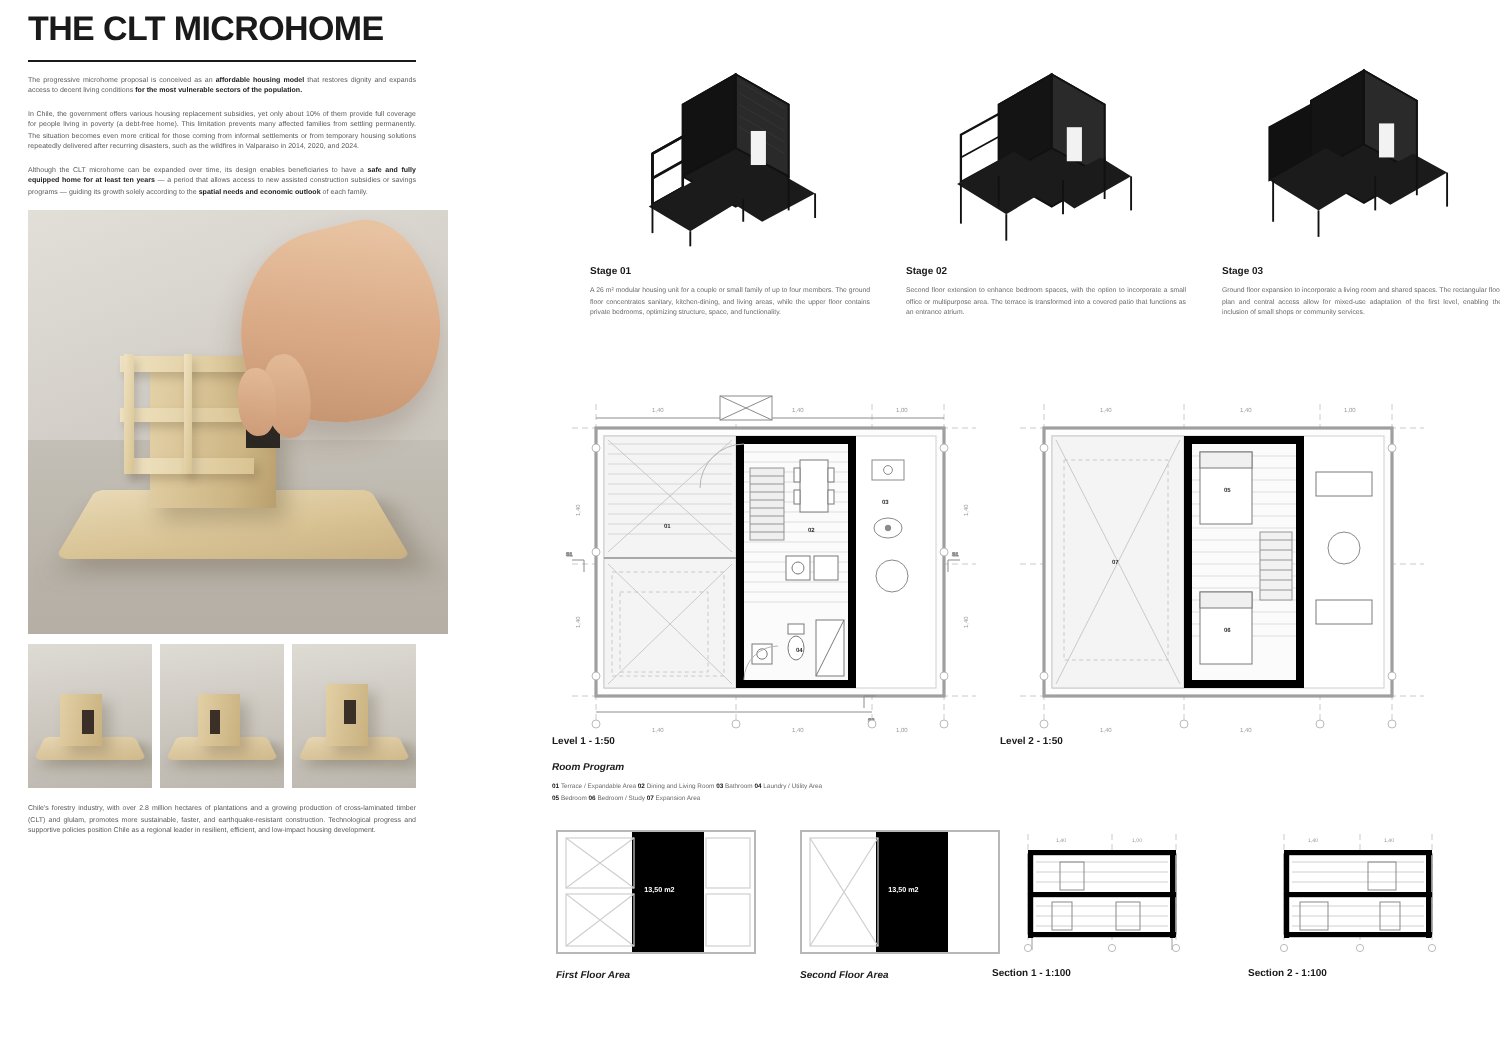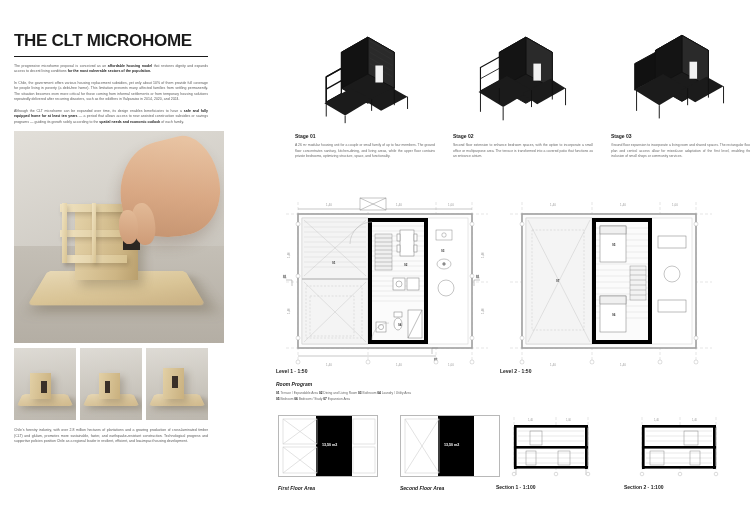--- a/index.html
+++ b/index.html
@@ -6,21 +6,21 @@
   body {
     width: 750px; height: 530px;
     background: #ffffff;
     font-family: "Liberation Sans", sans-serif;
     overflow: hidden;
     position: relative;
   }
   .board { position: absolute; inset: 0; background: #fff; }
 
   
-  .left-col { position: absolute; left: 14px; top: 32px; width: 194px; }
+  .left-col { position: absolute; left: 14px; top: 6px; width: 194px; }
   .title {
     font-size: 17px; font-weight: bold; letter-spacing: -0.3px;
     color: #1a1a1a; line-height: 1.1;
     border-bottom: 1.6px solid #1a1a1a;
     padding-bottom: 5px; margin-bottom: 7px;
   }
   .body-par {
     font-size: 3.5px; line-height: 1.62; color: #5a5a5a;
     text-align: justify; margin-bottom: 5.5px;
     letter-spacing: 0.02px;

